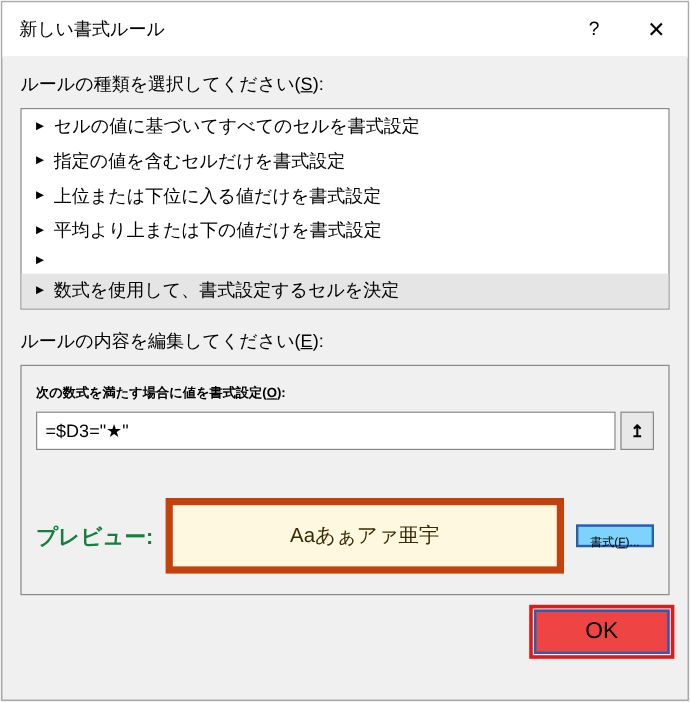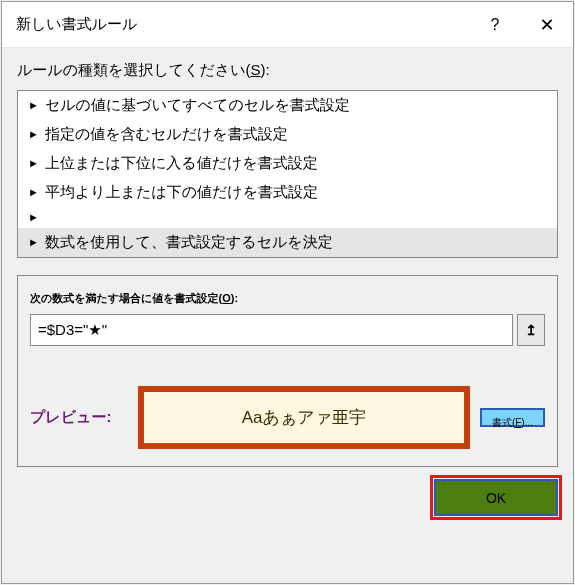--- a/index.html
+++ b/index.html
@@ -15,25 +15,25 @@
 .rule-type-list { border: 1px solid #888; background: #fff; }
 .rule-type-item { font-size: 15px; padding: 5px 12px 5px 10px; display: flex; align-items: center; gap: 6px; }
 .rule-type-item.selected { background: #e5e5e5; }
 .arrow { font-size: 11px; line-height: 1; color: #000; }
 .edit-box { border: 1px solid #888; background: #f0f0f0; padding: 15px 12px 17px 12px; margin-bottom: 12px; }
 .edit-label { font-size: 11px; font-weight: bold; color: #000; margin-bottom: 8px; }
 .formula-row { display: flex; gap: 4px; align-items: stretch; margin-bottom: 40px; }
 .formula-input { flex: 1; border: 1px solid #888; background: #fff; font-size: 15px; padding: 5px 7px; height: 32px; }
 .ref-btn { width: 28px; height: 32px; border: 1px solid #888; background: #e8e8e8; display: flex; align-items: center; justify-content: center; font-size: 14px; font-weight: bold; }
 .preview-row { display: flex; align-items: center; gap: 10px; }
-.preview-label { font-size: 15px; font-weight: bold; color: #701a75; width: 98px; }
+.preview-label { font-size: 18px; font-weight: bold; color: #15803d; width: 98px; }
 .preview-box { flex: 1; border: 6px solid #c2410c; background: #fff8e1; text-align: center; font-size: 17px; padding: 14px 4px; color: #3a2a00; }
 .fmt-btn { border: 2px solid #2a5db0; background: #7dd3fc; font-size: 10px; padding: 6px 10px; height: 19px; }
 .button-row { display: flex; justify-content: flex-end; gap: 12px; padding-right: 0; }
-.btn { width: 124px; height: 37px; border: 1px solid #888; background: #4d7c0f; font-size: 14px; display: flex; align-items: center; justify-content: center; }
+.btn { width: 113px; height: 37px; border: 1px solid #888; background: #ef4444; font-size: 19px; display: flex; align-items: center; justify-content: center; }
 .btn.ok { outline: 3px solid #e1191a; outline-offset: 1px; border: 2px solid #2a5db0; }
 .spacer { height: 17px; }
 </style>
 </head>
 <body>
 
 <div class="dialog">
 
   <div class="titlebar">
     <div class="titlebar-title">新しい書式ルール</div>
@@ -68,20 +68,23 @@
           <span class="arrow">►</span>
         </div>
       <div class="rule-type-item selected">
           <span class="arrow">►</span>
           <span>数式を使用して、書式設定するセルを決定</span>
         </div>
     </div>
 
     <div class="spacer"></div>
 
+    <div class="section-label">
+      <span>ルールの内容を編集してください(</span><span class="underline">E</span><span>):</span>
+    </div>
 
     <div class="edit-box">
       <div class="edit-label">
         <span>次の数式を満たす場合に値を書式設定(</span><span class="underline">O</span><span>):</span>
       </div>
       <div class="formula-row">
         <input class="formula-input" value="=$D3=&quot;★&quot;" style="">
         <div class="ref-btn">
           <span>↥</span>
         </div>

